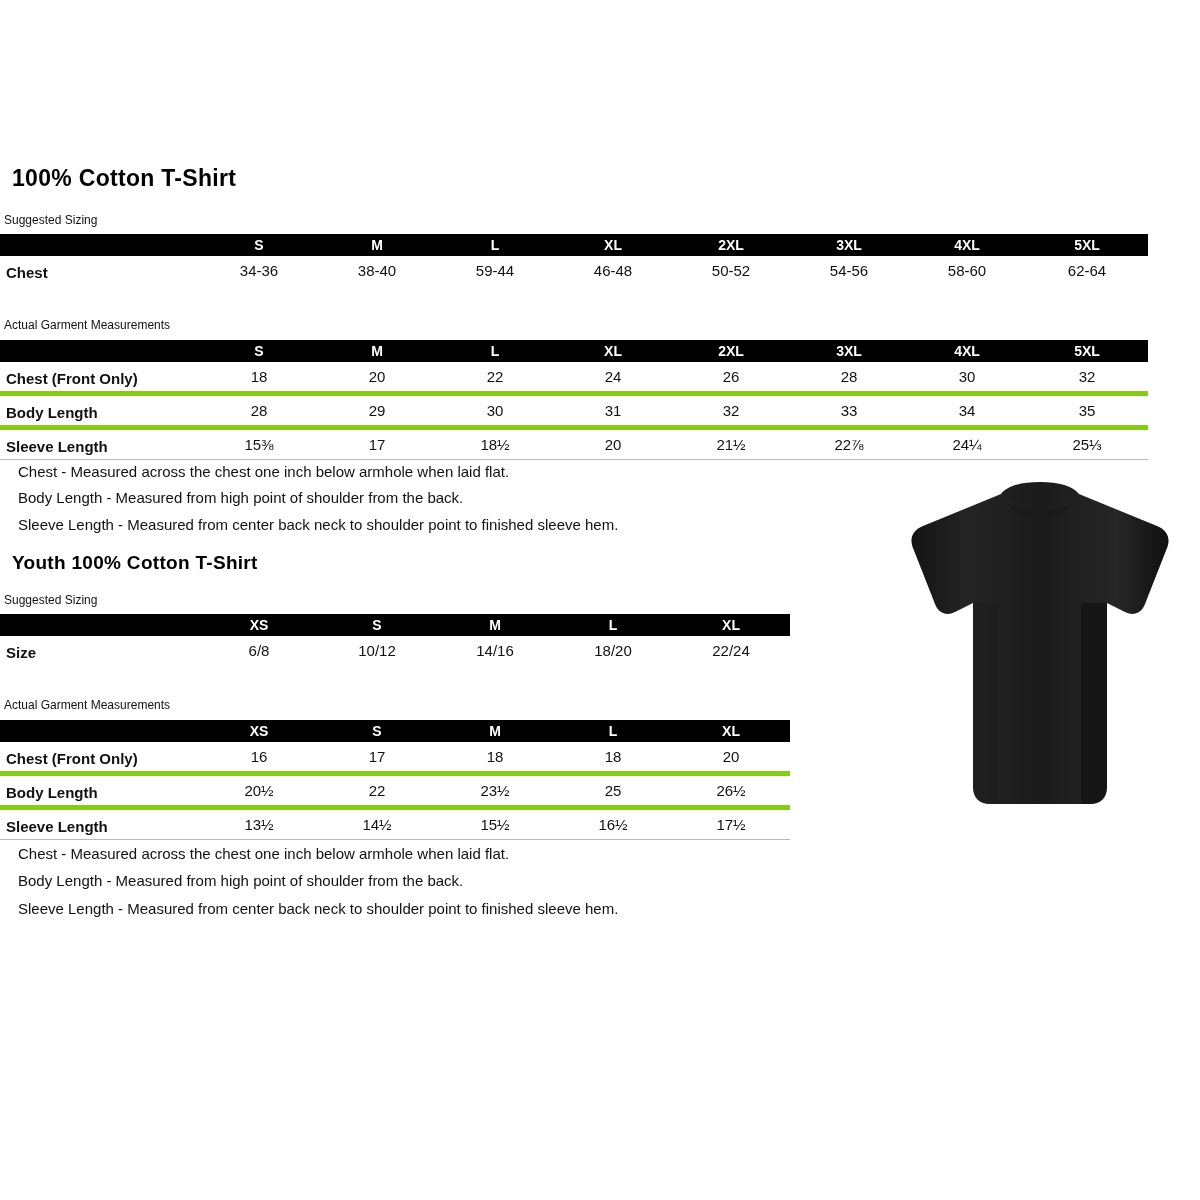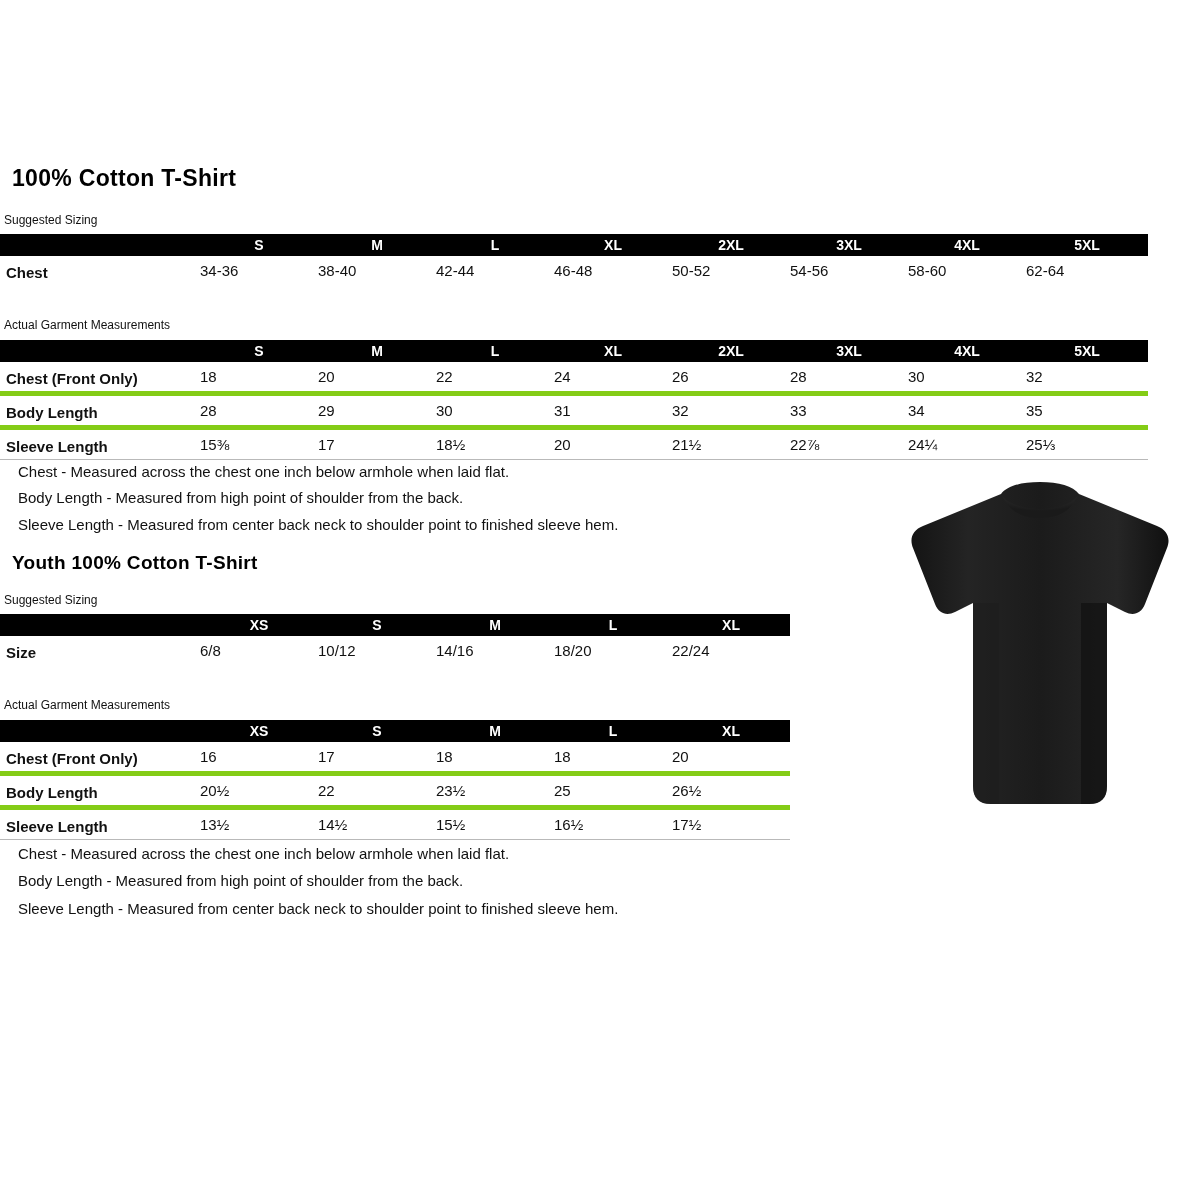--- a/index.html
+++ b/index.html
@@ -78,20 +78,21 @@
     text-align: left;
   }
   .tbl td {
     height: 25px;
     padding: 4px 0 0 6px;
     text-align: left;
     font-size: 15px;
     color: #111111;
   }
   .tbl td.val {
+    text-align: center;
     padding: 0;
   }
   .tbl td.rowlab {
     font-weight: bold;
     font-size: 15px;
   }
   .ruled td {
     border-bottom: 5px solid #84cc16;
   }
   .ruled tr:last-child td {
@@ -158,21 +159,21 @@
         <th>3XL</th>
         <th>4XL</th>
         <th>5XL</th>
       </tr>
     </thead>
     <tbody>
       <tr>
         <td class="rowlab">Chest</td>
         <td class="val">34-36</td>
         <td class="val">38-40</td>
-        <td class="val">42-44</td>
+        <td class="val">59-44</td>
         <td class="val">46-48</td>
         <td class="val">50-52</td>
         <td class="val">54-56</td>
         <td class="val">58-60</td>
         <td class="val">62-64</td>
       </tr>
     </tbody>
   </table>
 
   <div class="sub-label" style="left:4px; top:318px;">Actual Garment Measurements</div>

